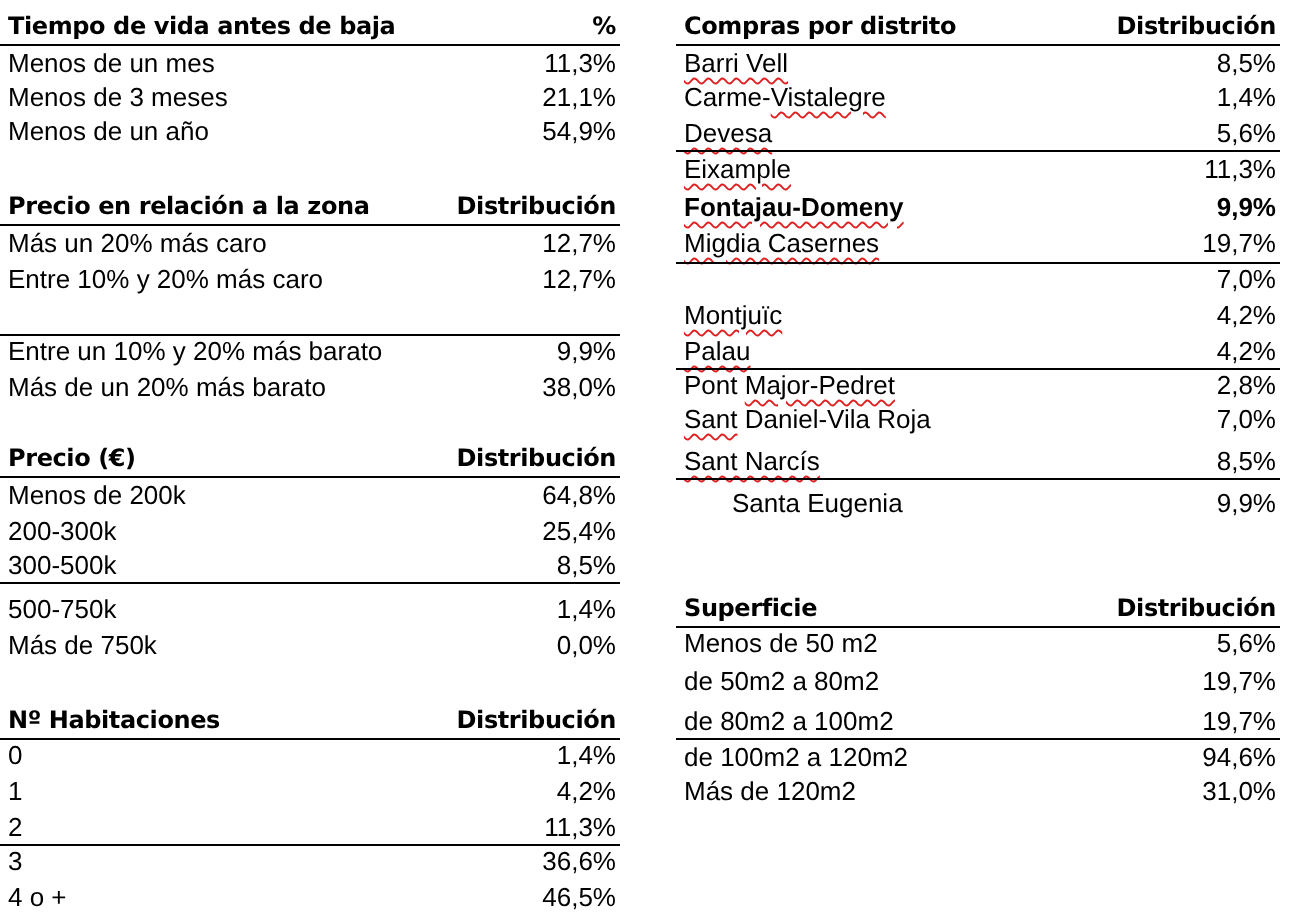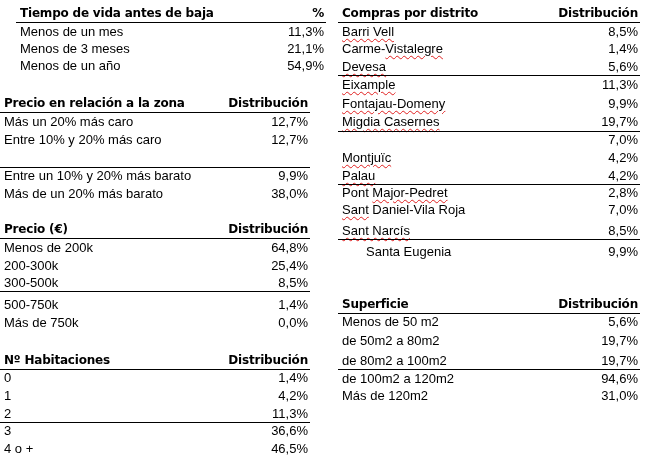--- a/index.html
+++ b/index.html
@@ -12,21 +12,21 @@
     .hdr .r { position: absolute; right: 2px; top: 0; }
     .row { position: absolute; left: 0; right: 0; height: 16px; line-height: 16px; }
     .row .l { position: absolute; left: 4px; top: 0; white-space: nowrap; }
     .row .r { position: absolute; right: 2px; top: 0; }
     .line { position: absolute; left: 0; right: 0; height: 0; border-top: 1.3px solid #000; }
     .sp { text-decoration: underline wavy #e02020; text-decoration-thickness: 1px; text-underline-offset: 2px; }
   </style>
 </head>
 <body>
 
-<div class="tbl" style="left:0;top:0;width:310px;height:80px;margin-left:16px;">
+<div class="tbl" style="left:0;top:0;width:310px;height:80px;">
   <div class="hdr" style="top:6px;">
     <span class="l">Tiempo de vida antes de baja</span>
     <span class="r">%</span>
   </div>
   <div class="line" style="top:22px;"></div>
   <div class="row" style="top:24px;">
     <span class="l">Menos de un mes</span>
     <span class="r">11,3%</span>
   </div>
   <div class="row" style="top:41px;">
@@ -138,21 +138,21 @@
   </div>
   <div class="row" style="top:59px;">
     <span class="l sp">Devesa</span>
     <span class="r">5,6%</span>
   </div>
   <div class="line" style="top:75px;"></div>
   <div class="row" style="top:77px;">
     <span class="l sp">Eixample</span>
     <span class="r">11,3%</span>
   </div>
-  <div class="row" style="top:96px;">
+  <div class="row" style="top:96px;font-weight:bold;">
     <span class="l sp">Fontajau-Domeny</span>
     <span class="r">9,9%</span>
   </div>
   <div class="row" style="top:114px;">
     <span class="l sp">Migdia Casernes</span>
     <span class="r">19,7%</span>
   </div>
   <div class="line" style="top:131px;"></div>
   <div class="row" style="top:132px;">
     <span class="r">7,0%</span>

